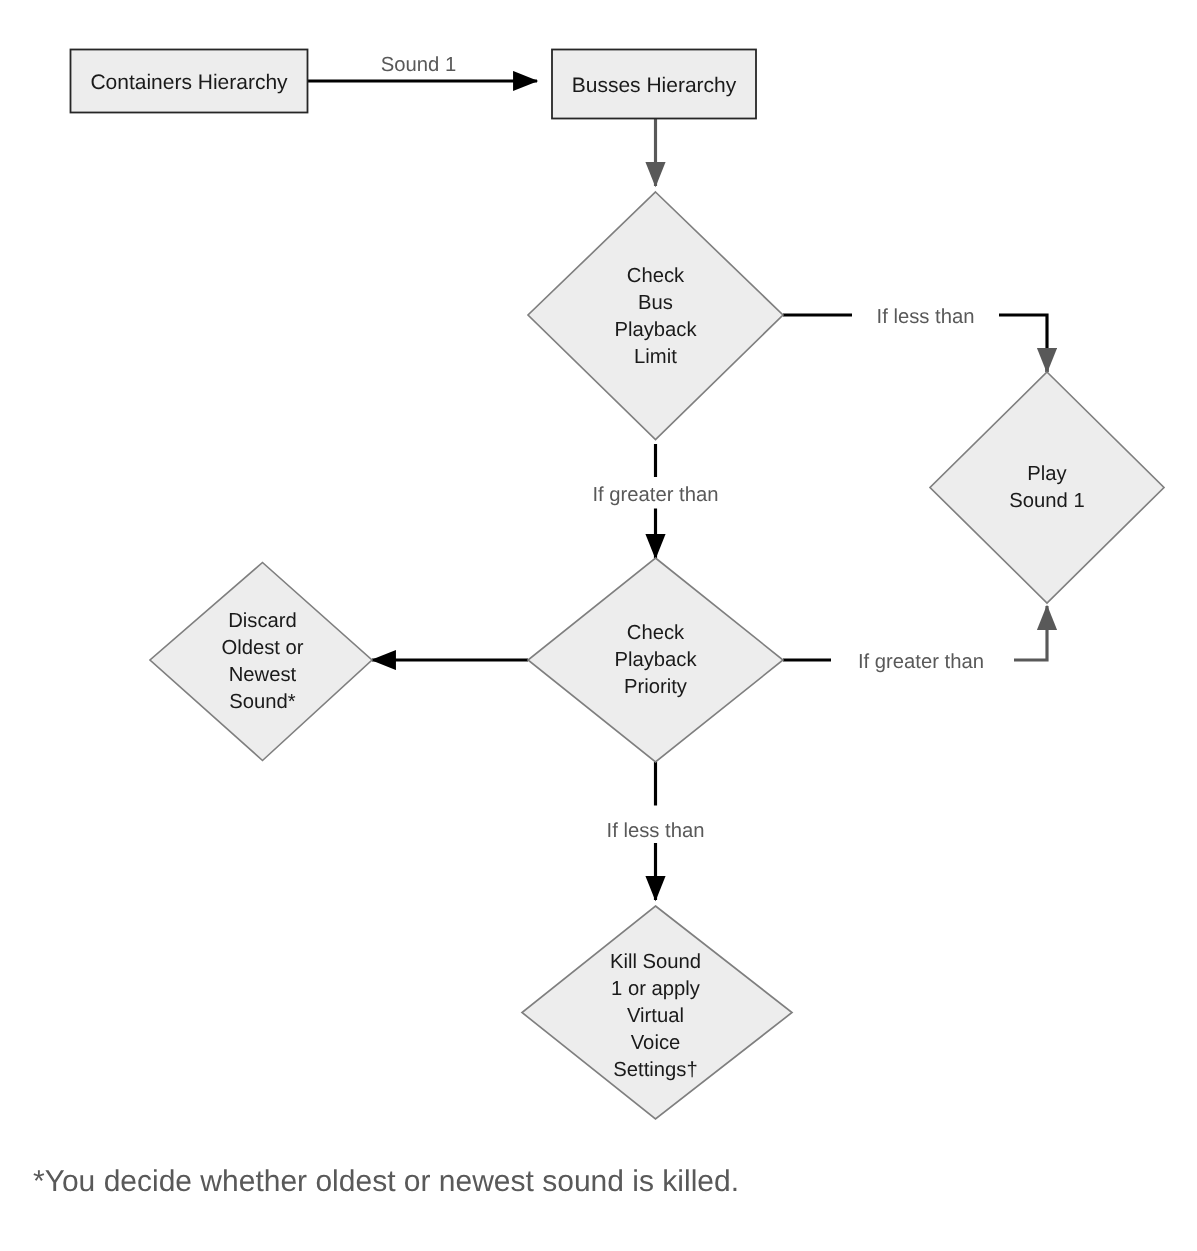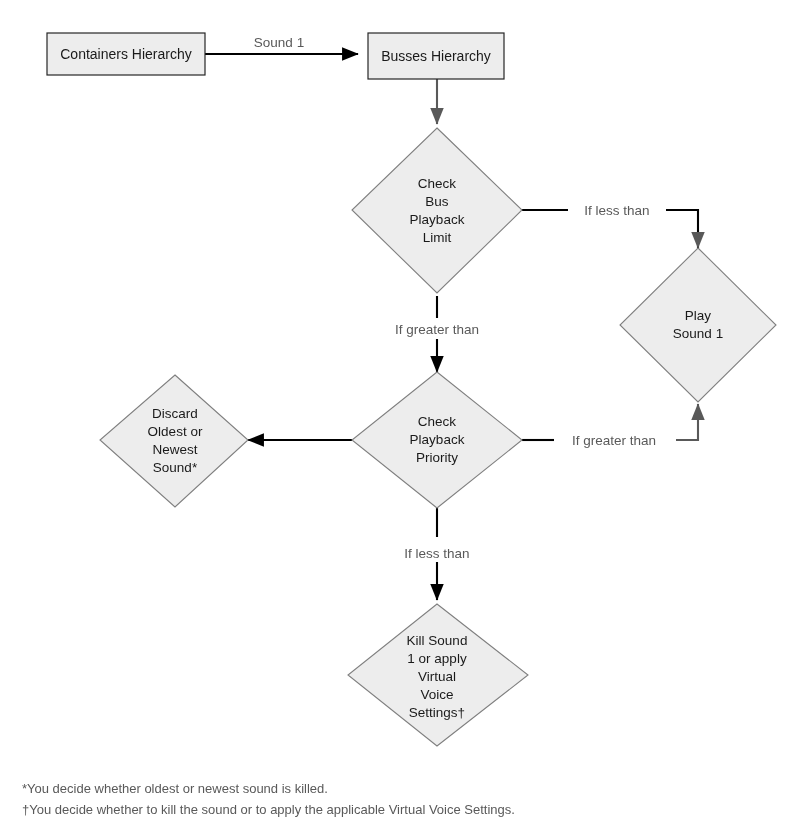--- a/index.html
+++ b/index.html
@@ -60,21 +60,21 @@
     fill: none;
   }
   .footnotes {
     position: absolute;
     left: 22px;
     top: 778px;
     width: 756px;
   }
   .footnote-line {
     font-family: "Liberation Sans", sans-serif;
-    font-size: 13px;
+    font-size: 20px;
     color: #595959;
     line-height: 21px;
     white-space: nowrap;
   }
 </style>
 </head>
 <body>
 
 <svg id="flow-canvas" viewBox="0 0 798 834" xmlns="http://www.w3.org/2000/svg">
 
@@ -192,14 +192,13 @@
     <text class="node-label" x="437" y="663" text-anchor="middle">1 or apply</text>
     <text class="node-label" x="437" y="681" text-anchor="middle">Virtual</text>
     <text class="node-label" x="437" y="699" text-anchor="middle">Voice</text>
     <text class="node-label" x="437" y="717" text-anchor="middle">Settings†</text>
   </g>
 
 </svg>
 
 <div class="footnotes">
   <div class="footnote-line">*You decide whether oldest or newest sound is killed.</div>
-  <div class="footnote-line">†You decide whether to kill the sound or to apply the applicable Virtual Voice Settings.</div>
 </div>
 
 </body></html>

